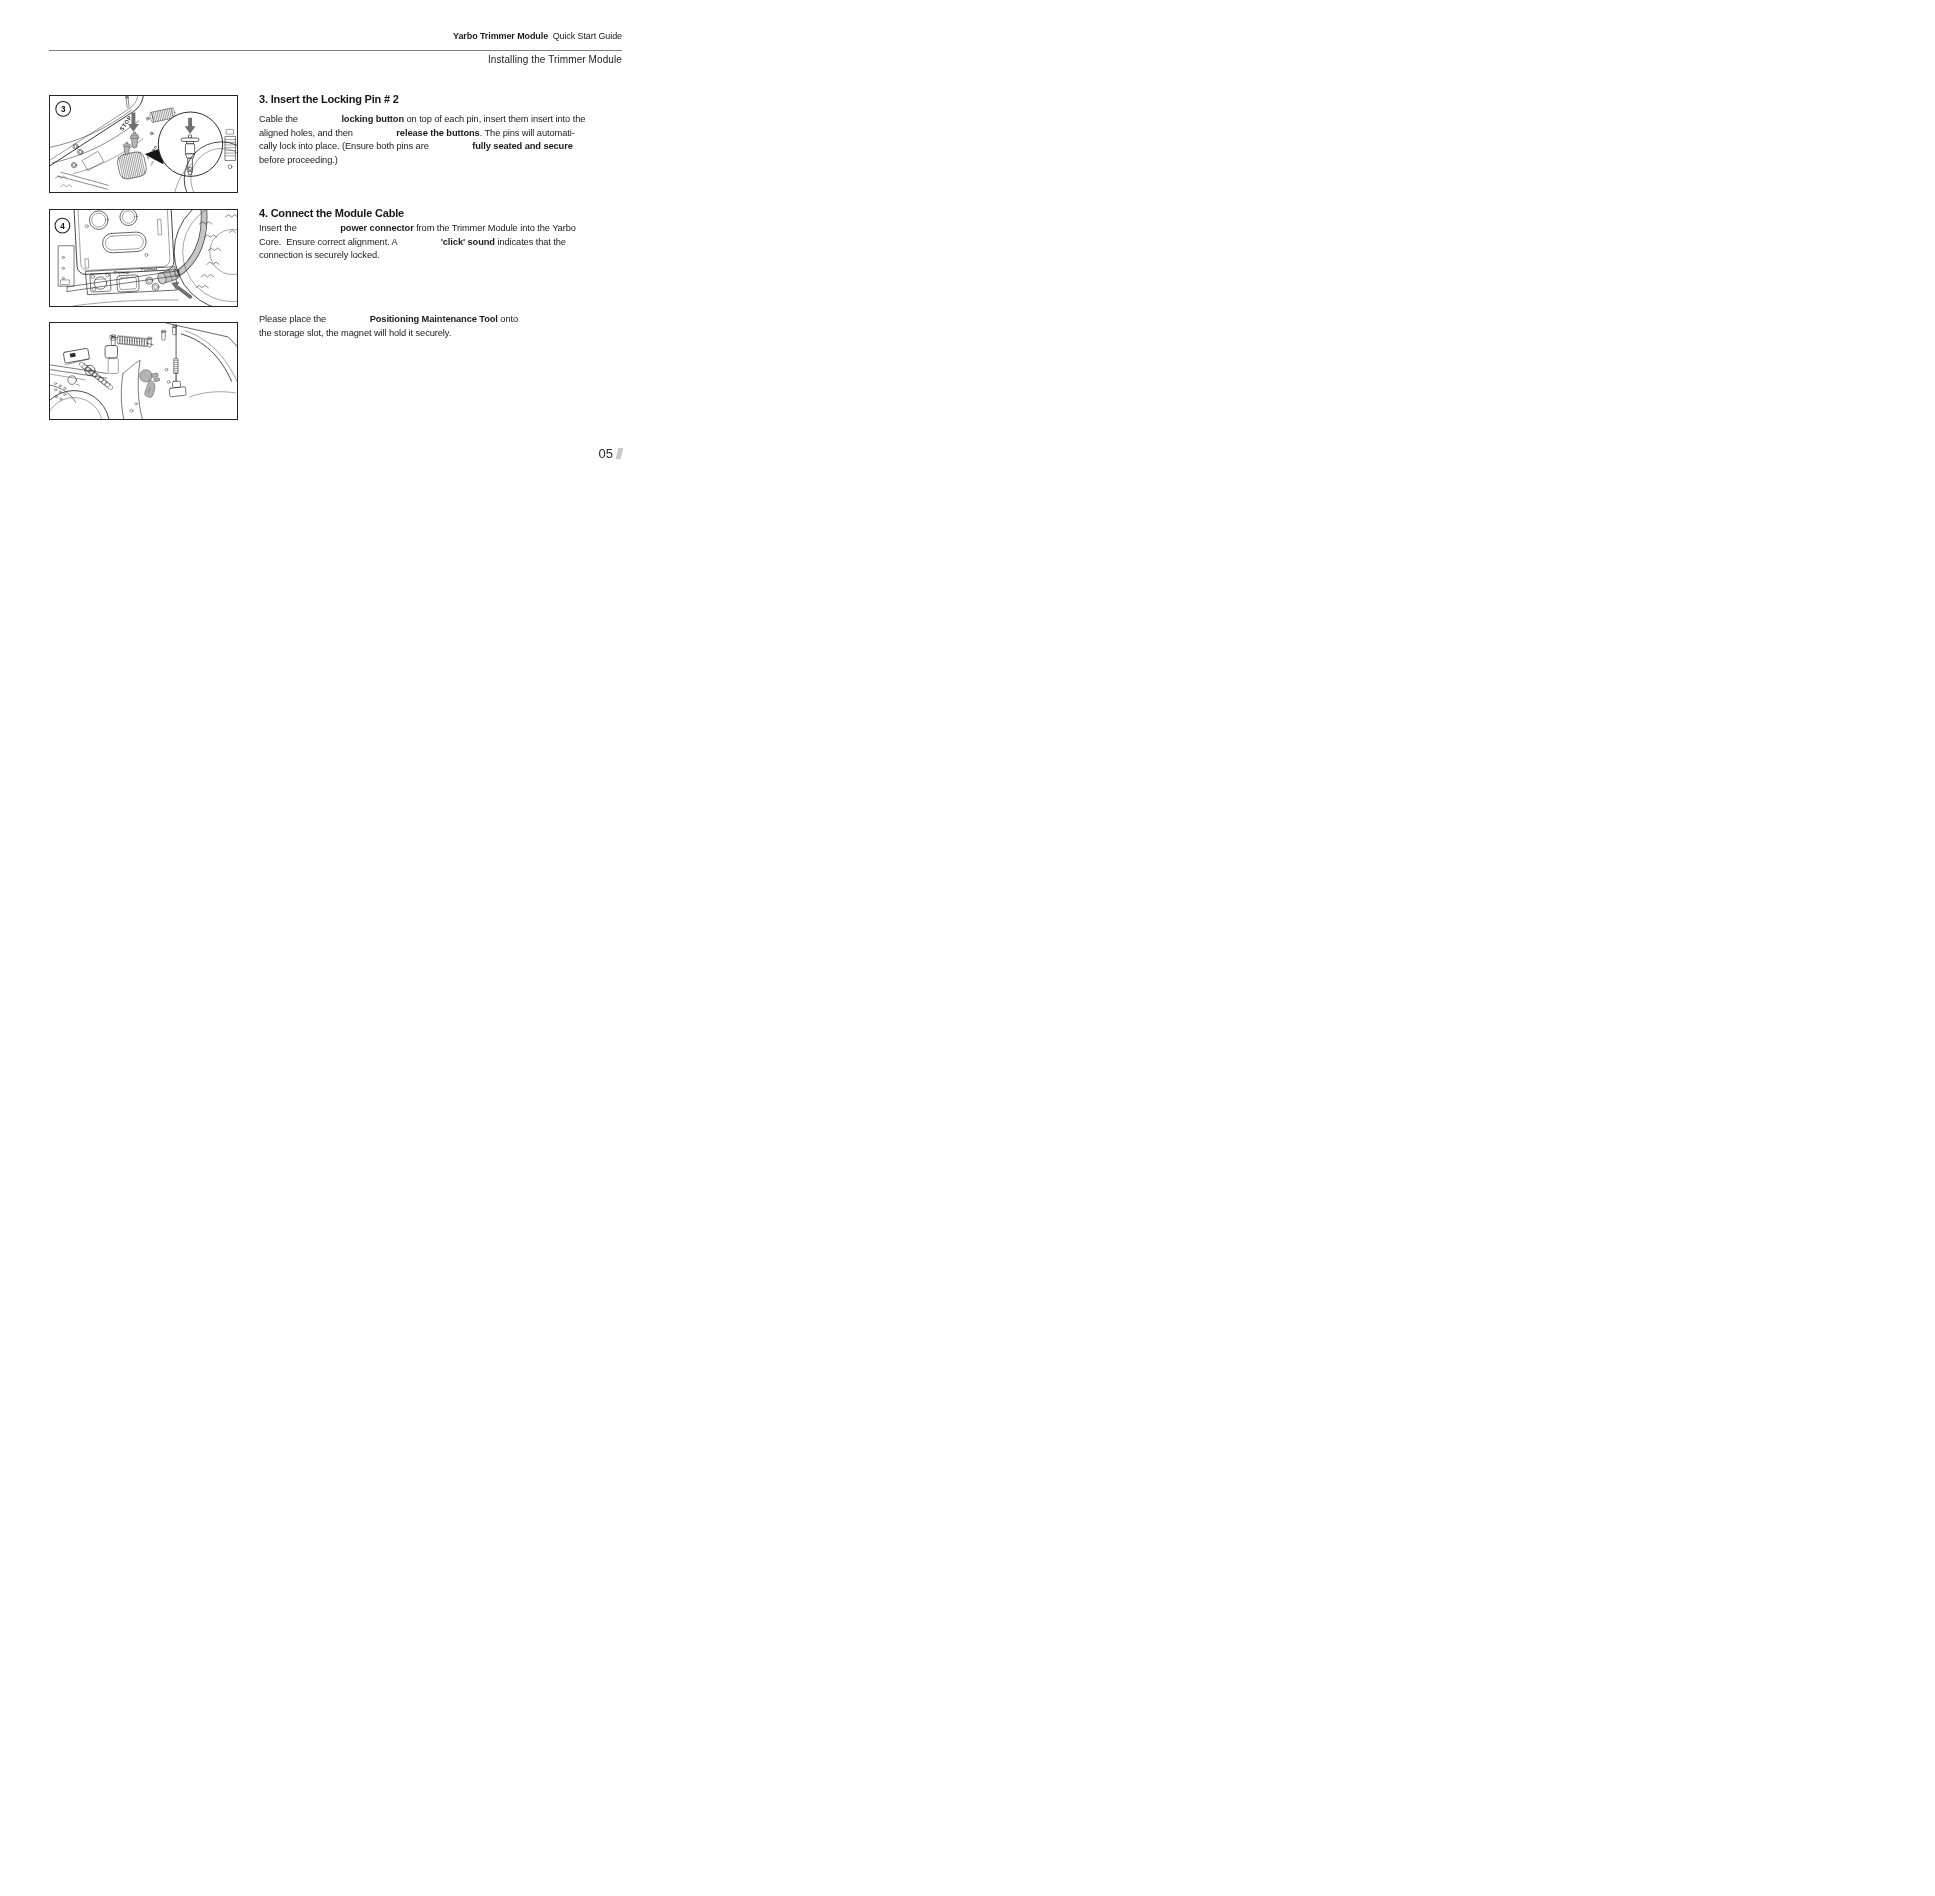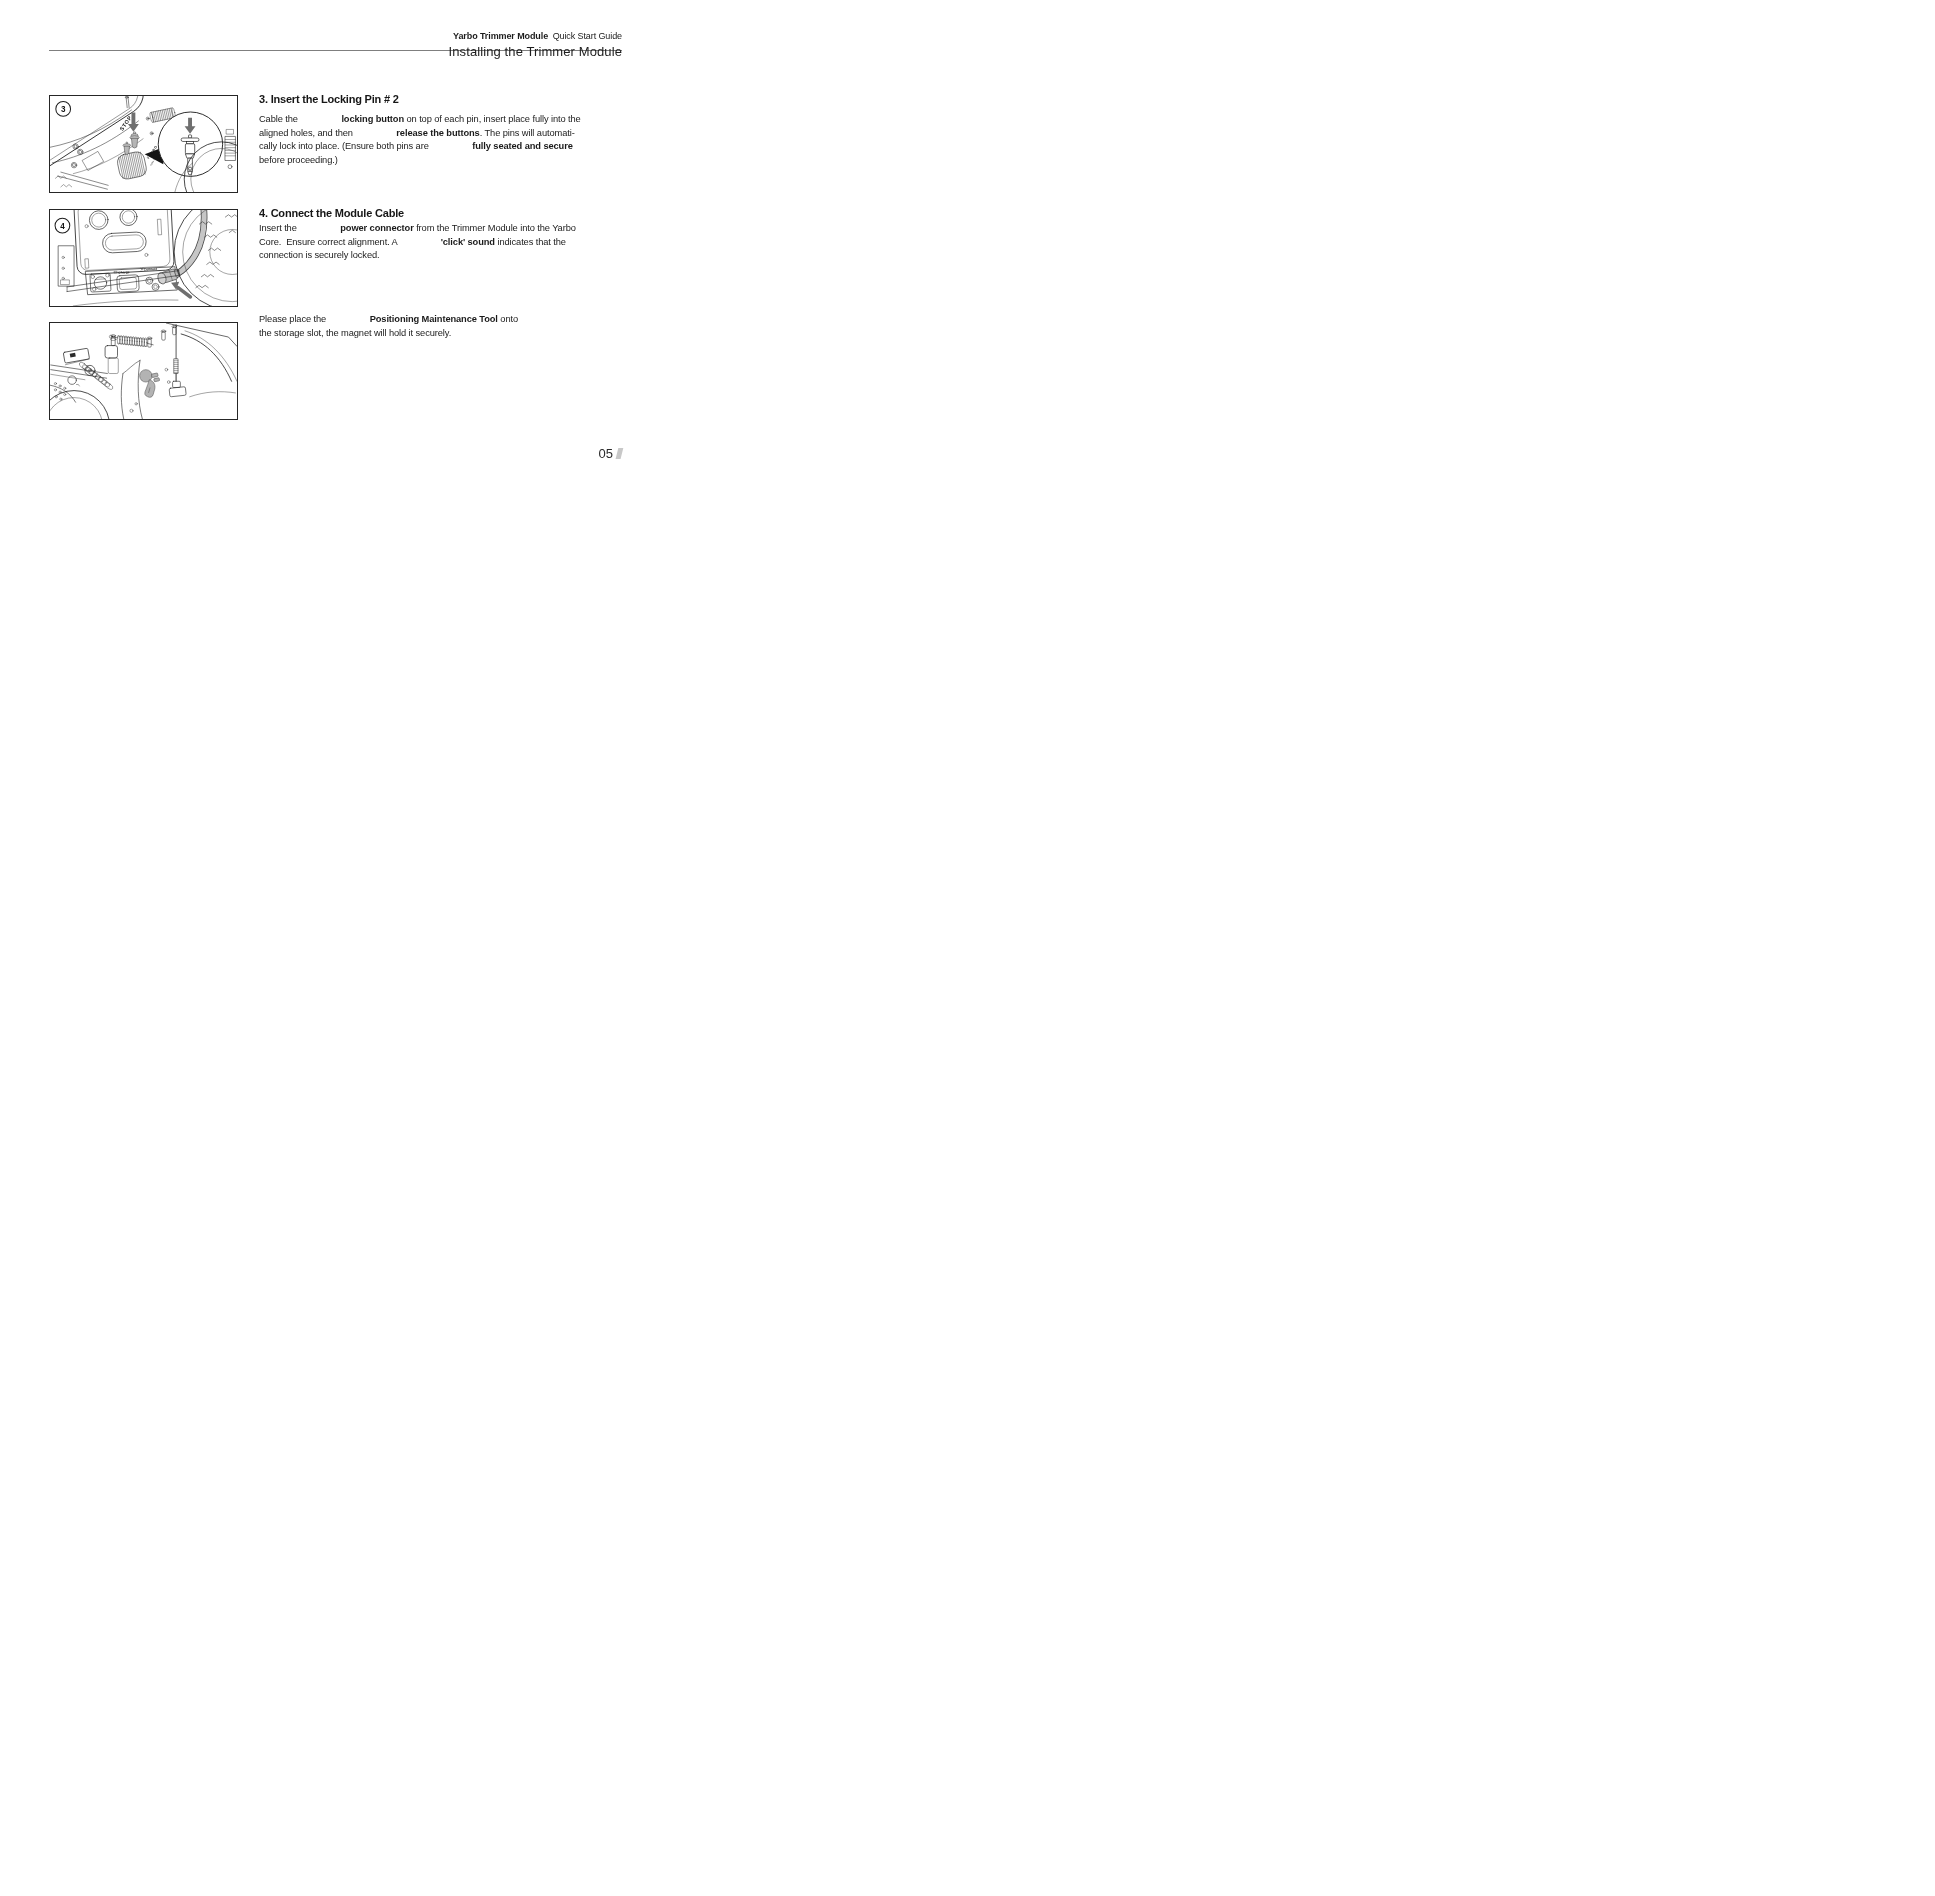--- a/index.html
+++ b/index.html
@@ -5,21 +5,21 @@
   html,body{margin:0;padding:0;background:#ffffff;}
   .page{
     position:relative;width:639px;height:474px;background:#ffffff;overflow:hidden;
     font-family:"Liberation Sans", sans-serif;color:#1c1c1c;margin-left:16px;
   }
   
   .hdr-title{position:absolute;top:31px;right:33px;font-size:9px;letter-spacing:-0.1px;white-space:pre;}
   .hdr-title .b{font-weight:bold;}
   .hdr-title .r{margin-left:4.6px;color:#222;}
   .rule{position:absolute;top:50px;left:33px;width:573px;height:1.2px;background:#7f7f7f;}
-  .subtitle{position:absolute;top:44px;right:33px;font-size:13px;letter-spacing:0.1px;color:#1d1d1d;}
+  .subtitle{position:absolute;top:54px;right:33px;font-size:10px;letter-spacing:0.1px;color:#1d1d1d;}
   
   .fig{position:absolute;left:33px;width:187px;height:96px;border:0.8px solid #262626;background:#fff;box-sizing:content-box;}
   .fig svg{display:block;width:187px;height:96px;}
   .art{stroke:#2a2a2a;fill:none;stroke-width:1.4;stroke-linecap:round;stroke-linejoin:round;}
   .thin{stroke-width:1.1;}
   .thick{stroke-width:2.2;}
   .lbl{fill:#222;stroke:none;font-family:"Liberation Sans",sans-serif;}
   .badge-circle{fill:#fff;stroke:#1d1d1d;stroke-width:2.6;}
   .badge-num{fill:#111;stroke:none;font-size:21px;font-weight:bold;font-family:"Liberation Sans",sans-serif;}
   
@@ -405,21 +405,21 @@
           <circle cx="26" cy="178" r="2.8"></circle>
           <circle cx="38" cy="184" r="2.8"></circle>
         <circle cx="16" cy="190" r="2.8"></circle>
           <circle cx="28" cy="196" r="2.8"></circle>
       </g>
     </svg>
   </div>
 
   <div class="step-heading" style="top:93px">3. Insert the Locking Pin # 2</div>
   <div class="body-block" style="top:113px">
-      <div class="line"><span>Cable the </span><span class="bseg">locking button</span><span> on top of each pin, insert place fully into the</span></div>
+      <div class="line"><span>Cable the </span><span class="bseg">locking button</span><span> on top of each pin, insert them insert into the</span></div>
       <div class="line"><span>aligned holes, and then </span><span class="bseg">release the buttons</span><span>. The pins will automati-</span></div>
       <div class="line"><span>cally lock into place. (Ensure both pins are </span><span class="bseg">fully seated and secure</span></div>
       <div class="line"><span>before proceeding.)</span></div>
     </div>
 
   <div class="step-heading" style="top:207px">4. Connect the Module Cable</div>
   <div class="body-block" style="top:222px">
       <div class="line"><span>Insert the </span><span class="bseg">power connector</span><span> from the Trimmer Module into the Yarbo</span></div>
       <div class="line"><span>Core.  Ensure correct alignment. A </span><span class="bseg">'click' sound</span><span> indicates that the</span></div>
       <div class="line"><span>connection is securely locked.</span></div>

